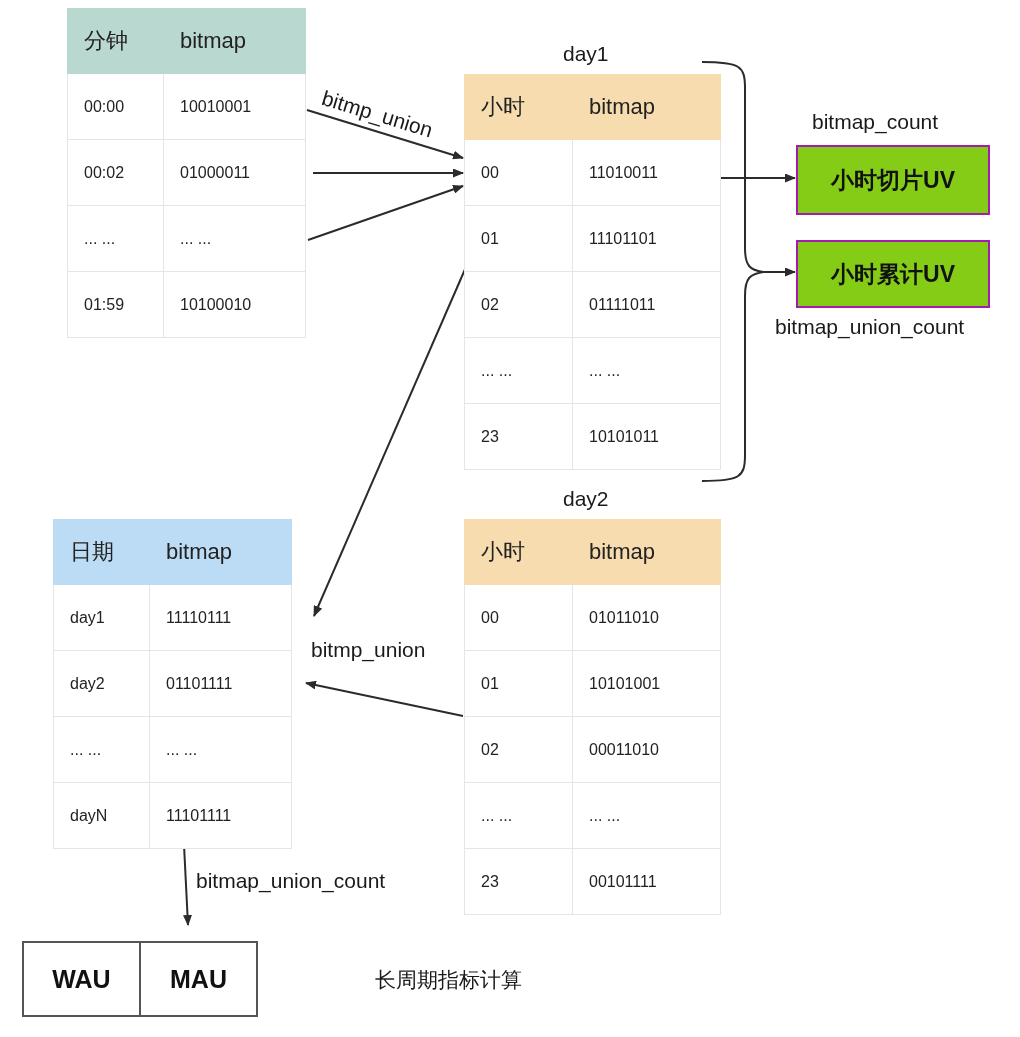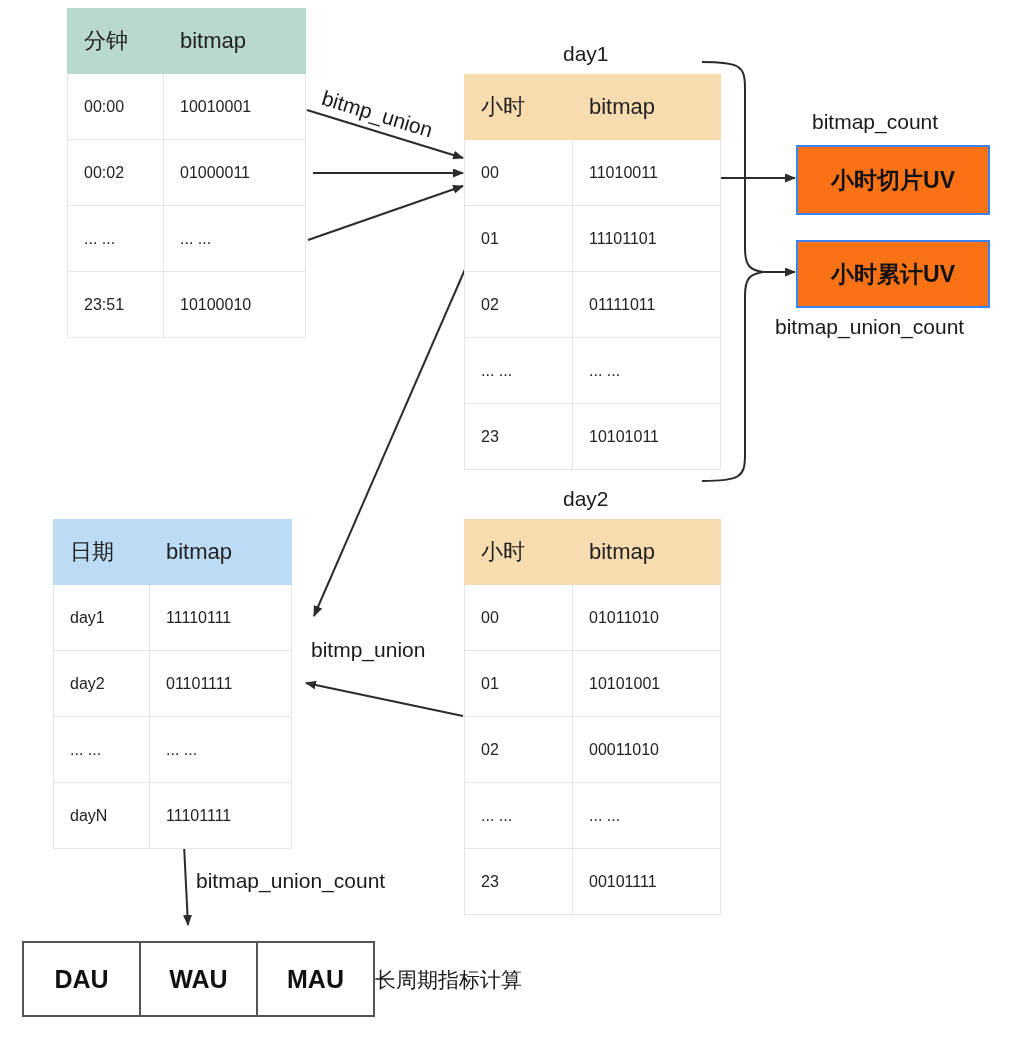--- a/index.html
+++ b/index.html
@@ -46,22 +46,22 @@
   .cap{
     position:absolute;
     font-size:21px;
     color:#1a1a1a;
     white-space:nowrap;
   }
 
   
   .obox{
     position:absolute;
-    border:2px solid #3b82f6;
-    background:#f97316;
+    border:2px solid #a21caf;
+    background:#84cc16;
     display:flex;align-items:center;justify-content:center;
     font-size:23px;font-weight:bold;color:#111;
   }
 
   
   .metric-strip{
     position:absolute;
     display:flex;
     border:2px solid #555;
     background:#fff;
@@ -132,21 +132,21 @@
       </tr>
       <tr>
         <td>00:02</td>
         <td>01000011</td>
       </tr>
       <tr>
         <td>... ...</td>
         <td>... ...</td>
       </tr>
       <tr>
-        <td>23:51</td>
+        <td>01:59</td>
         <td>10100010</td>
       </tr>
     </tbody>
   </table>
 
   <div class="cap" style="left:563px;top:42px;">day1</div>
 
   <table class="tbl tbl-wide hdr-orange" style="left:464px;top:74px;">
     <colgroup>
         <col class="c1">
@@ -258,20 +258,19 @@
     </tbody>
   </table>
 
   <div class="rot" style="left:326px;top:86px;transform:rotate(17deg);">bitmp_union</div>
 
   <div class="cap" style="left:311px;top:638px;">bitmp_union</div>
 
   <div class="cap" style="left:196px;top:869px;">bitmap_union_count</div>
 
   <div class="metric-strip" style="left:22px;top:941px;">
-    <div class="metric-cell">DAU</div>
     <div class="metric-cell">WAU</div>
     <div class="metric-cell">MAU</div>
   </div>
 
   <div class="cap" style="left:375px;top:966px;">长周期指标计算</div>
 
 </div>
 
 </body></html>

